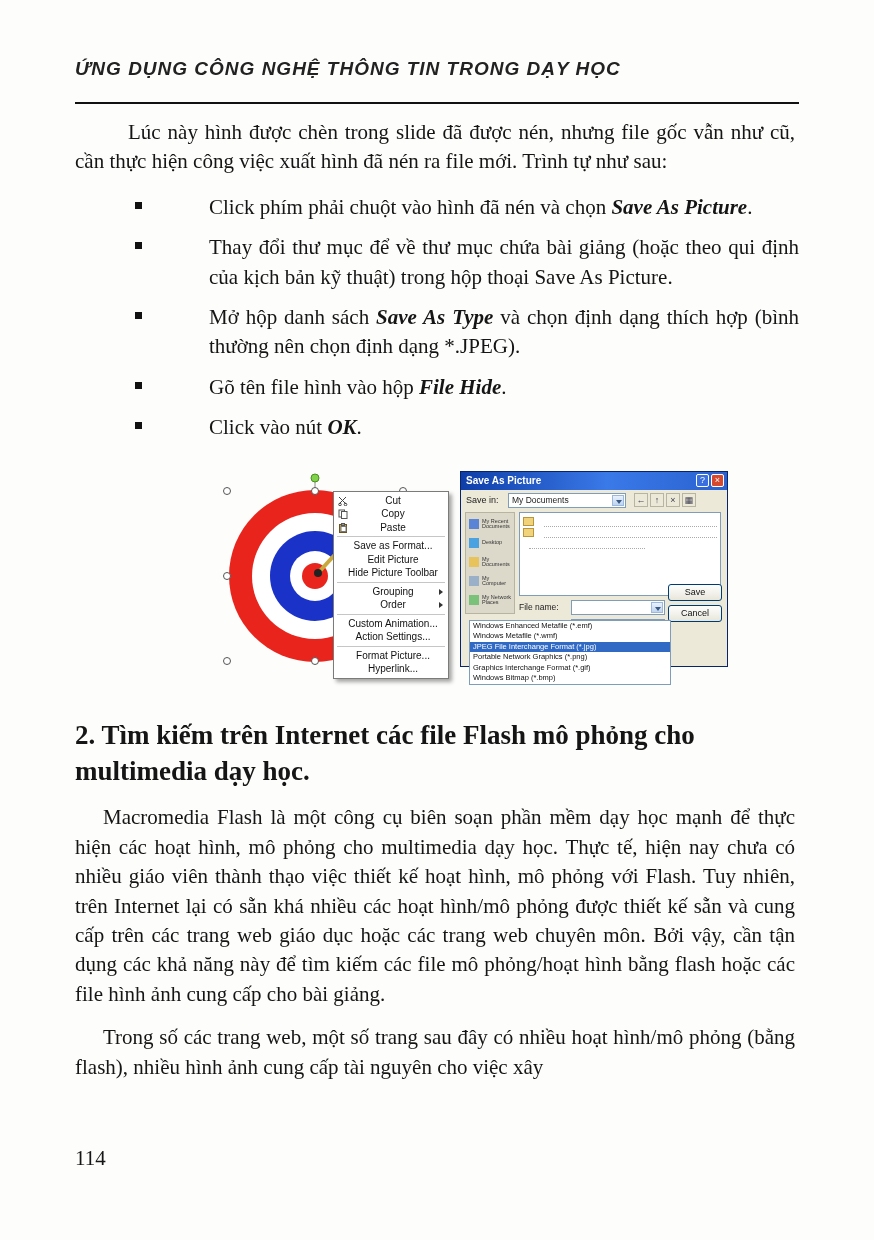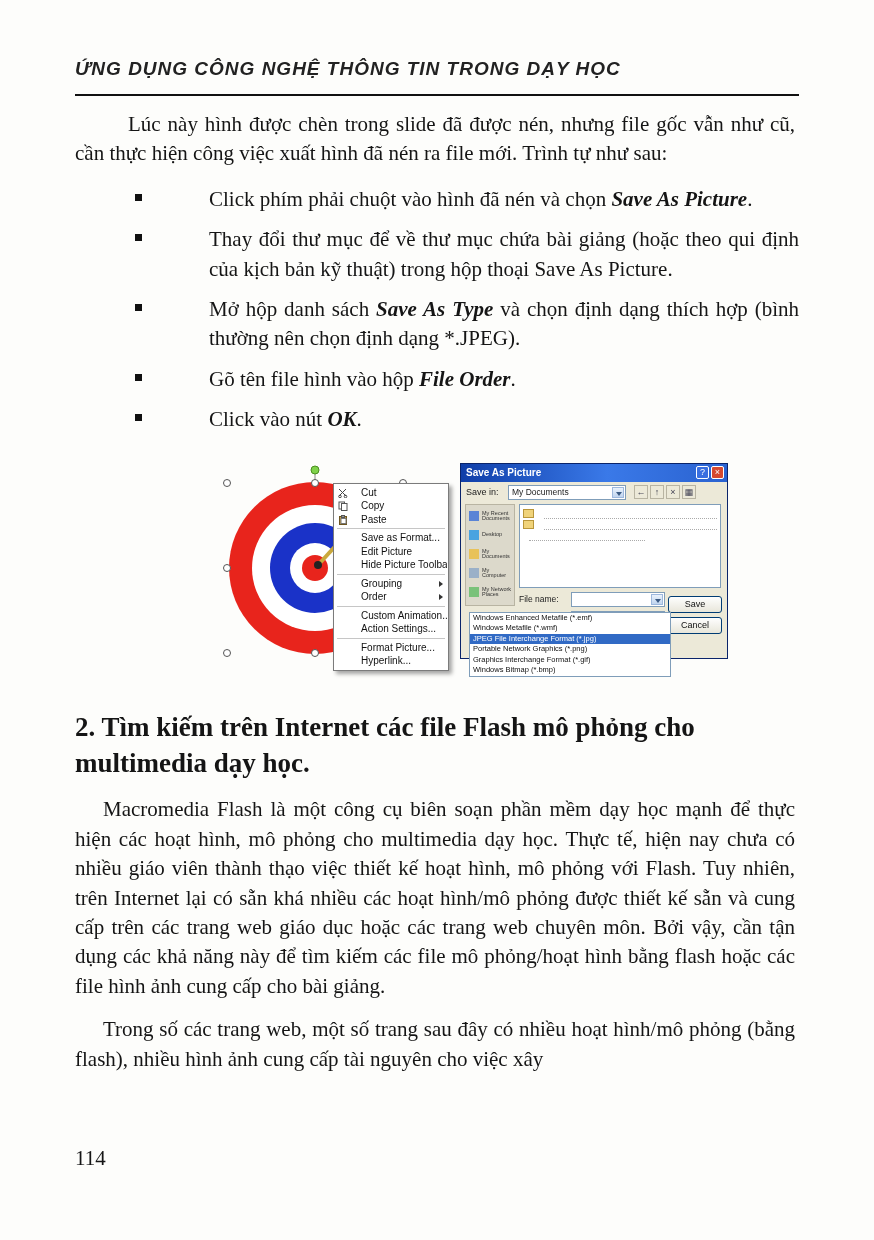--- a/index.html
+++ b/index.html
@@ -5,21 +5,21 @@
   html,body{margin:0;padding:0;background:#888;}
   .page{
     width:874px;height:1240px;background:#fdfdfb;position:relative;
     margin:0 auto;box-sizing:border-box;padding:58px 75px 0 75px;
     font-family:"Liberation Serif", serif;color:#151515;overflow:hidden;
   }
   
   .doc-header{
     font-family:"Liberation Sans", sans-serif;
     font-style:italic;font-weight:bold;font-size:19px;letter-spacing:1px;
-    padding-bottom:14px;border-bottom:2.5px solid #111;color:#222;
+    padding-bottom:22px;border-bottom:2.5px solid #111;color:#222;
   }
   
   .para{font-size:21px;line-height:1.4;text-align:justify;margin:14px 4px 0 0;}
   .indent{text-indent:53px;}
   .indent-sm{text-indent:28px;}
   
   .bullets{margin:16px 0 0 60px;}
   .bullet{display:flex;margin-bottom:11px;gap:44px;}
   .bullet .marker{width:30px;flex:0 0 30px;padding-top:9px;}
   .bullet .marker i{display:block;width:7px;height:7px;background:#111;}
@@ -27,21 +27,21 @@
   .em{font-weight:bold;font-style:italic;}
   
   .figure{position:relative;height:218px;margin-top:26px;}
   .target-wrap{position:absolute;left:128px;top:0;width:228px;height:208px;}
   
   .ctx-menu{
     position:absolute;left:258px;top:22px;width:112px;background:#fff;
     border:1px solid #7b7b7b;box-shadow:3px 3px 4px rgba(0,0,0,.35);
     font-family:"Liberation Sans", sans-serif;font-size:10px;padding:2px 1px;z-index:5;
   }
-  .ctx-item{position:relative;height:13.5px;line-height:13.5px;padding-left:26px;color:#111;white-space:nowrap;overflow:hidden;}
+  .ctx-item{position:relative;height:13.5px;line-height:13.5px;padding-left:4px;color:#111;white-space:nowrap;overflow:hidden;text-align:center;}
   .ctx-item .mi{position:absolute;left:3px;top:2px;width:10px;height:10px;}
   .ctx-sep{border-top:1px solid #c6c6c6;margin:2px 2px;}
   .sub-arrow{position:absolute;right:4px;top:4px;width:0;height:0;border-left:4px solid #333;border-top:3px solid transparent;border-bottom:3px solid transparent;}
   
   .dialog{
     position:absolute;left:385px;top:2px;width:268px;height:196px;
     background:#ece9d8;border:1px solid #0a246a;
     font-family:"Liberation Sans", sans-serif;box-sizing:border-box;z-index:4;
   }
   .titlebar{height:18px;background:linear-gradient(90deg,#0f3ea8,#3a79e8 55%,#2a62d0);display:flex;align-items:center;padding:0 3px;}
@@ -63,21 +63,21 @@
   .place .pic{width:10px;height:10px;margin-right:3px;flex:0 0 10px;}
   .place .plbl{font-size:5.5px;color:#333;line-height:1;}
   .filearea{position:absolute;left:58px;top:40px;right:6px;height:84px;background:#fff;border:1px solid #7f9db9;box-sizing:border-box;padding:3px;}
   .tree-row{display:flex;align-items:center;height:11px;}
   .tree-row .fico{width:9px;height:7px;background:#f0d37a;border:1px solid #b9963a;margin-right:4px;}
   .tree-line{border-bottom:1px dotted #aaa;height:10px;margin-left:6px;}
   .dlg-bottom{position:absolute;left:58px;right:62px;top:128px;font-size:8.5px;color:#222;}
   .frow{display:flex;align-items:center;margin-bottom:4px;}
   .frow .flbl{width:52px;flex:0 0 52px;}
   .frow .combo{flex:1;}
-  .dlg-btns{position:absolute;right:5px;top:132px;width:54px;}
+  .dlg-btns{position:absolute;right:5px;top:112px;width:54px;}
   .xpbtn{width:54px;height:17px;margin-bottom:4px;background:linear-gradient(#fefefe,#e8e6da);
          border:1px solid #003c74;border-radius:3px;font-size:9px;line-height:15px;text-align:center;color:#111;box-sizing:border-box;}
   .typelist{position:absolute;left:8px;top:148px;width:202px;background:#fff;border:1px solid #7f9db9;z-index:9;box-sizing:border-box;}
   .typerow{height:10.5px;line-height:10.5px;font-size:7.5px;padding:0 3px;color:#111;white-space:nowrap;overflow:hidden;}
   .typerow.sel{background:#316ac5;color:#fff;}
   
   .sec-heading{font-size:27px;font-weight:bold;line-height:1.35;margin:30px 0 12px 0;width:97%;}
   .page-number{position:absolute;left:75px;top:1146px;font-size:21px;}
 </style>
 </head>
@@ -105,21 +105,21 @@
     <div class="bullet">
       <span class="marker">
           <i></i>
         </span>
       <span class="btext"><span>Mở hộp danh sách </span><span class="em">Save As Type</span><span> và chọn định dạng thích hợp (bình thường nên chọn định dạng *.JPEG).</span></span>
     </div>
     <div class="bullet">
       <span class="marker">
           <i></i>
         </span>
-      <span class="btext"><span>Gõ tên file hình vào hộp </span><span class="em">File Order</span><span>.</span></span>
+      <span class="btext"><span>Gõ tên file hình vào hộp </span><span class="em">File Hide</span><span>.</span></span>
     </div>
     <div class="bullet">
       <span class="marker">
           <i></i>
         </span>
       <span class="btext"><span>Click vào nút </span><span class="em">OK</span><span>.</span></span>
     </div>
   </div>
 
   <div class="figure">

